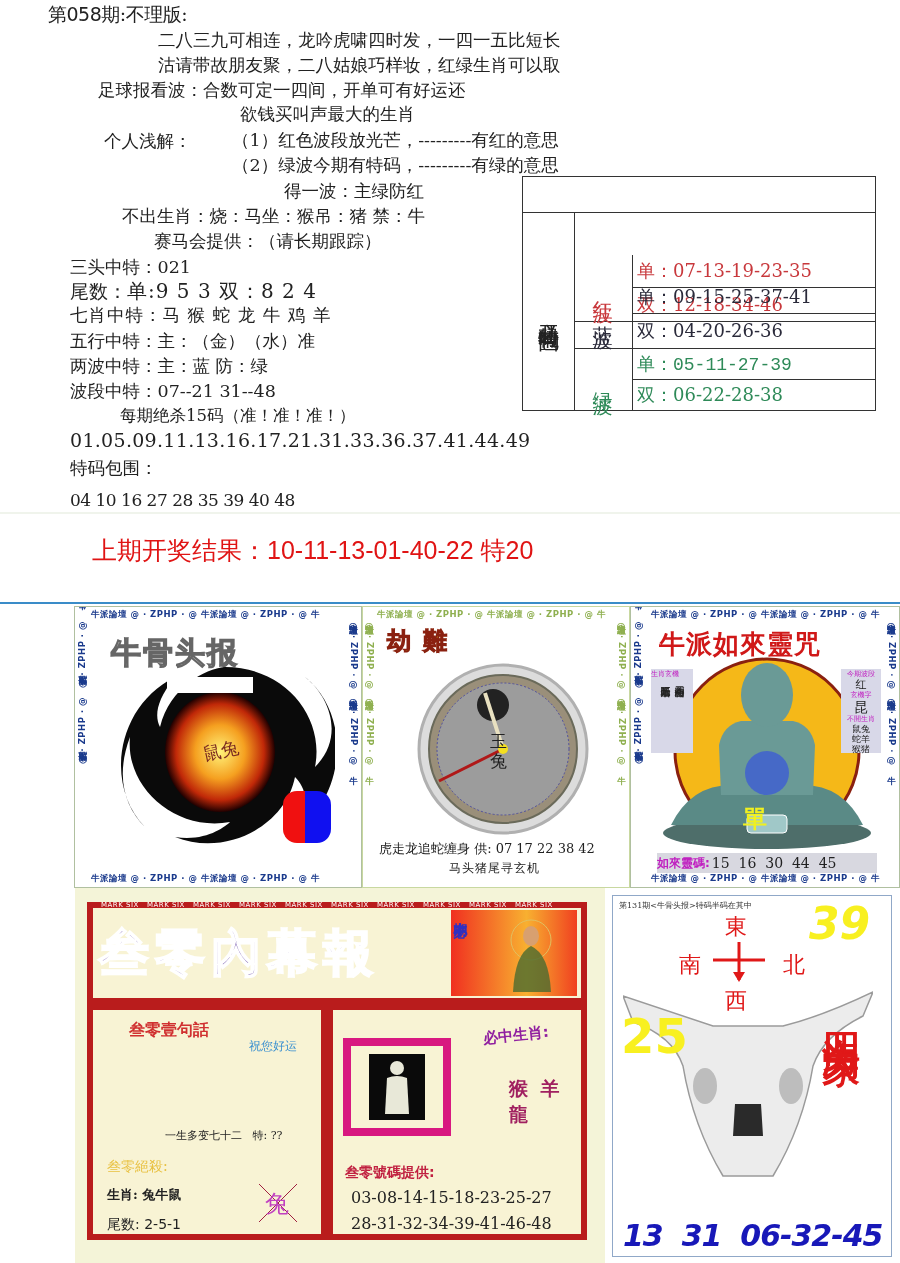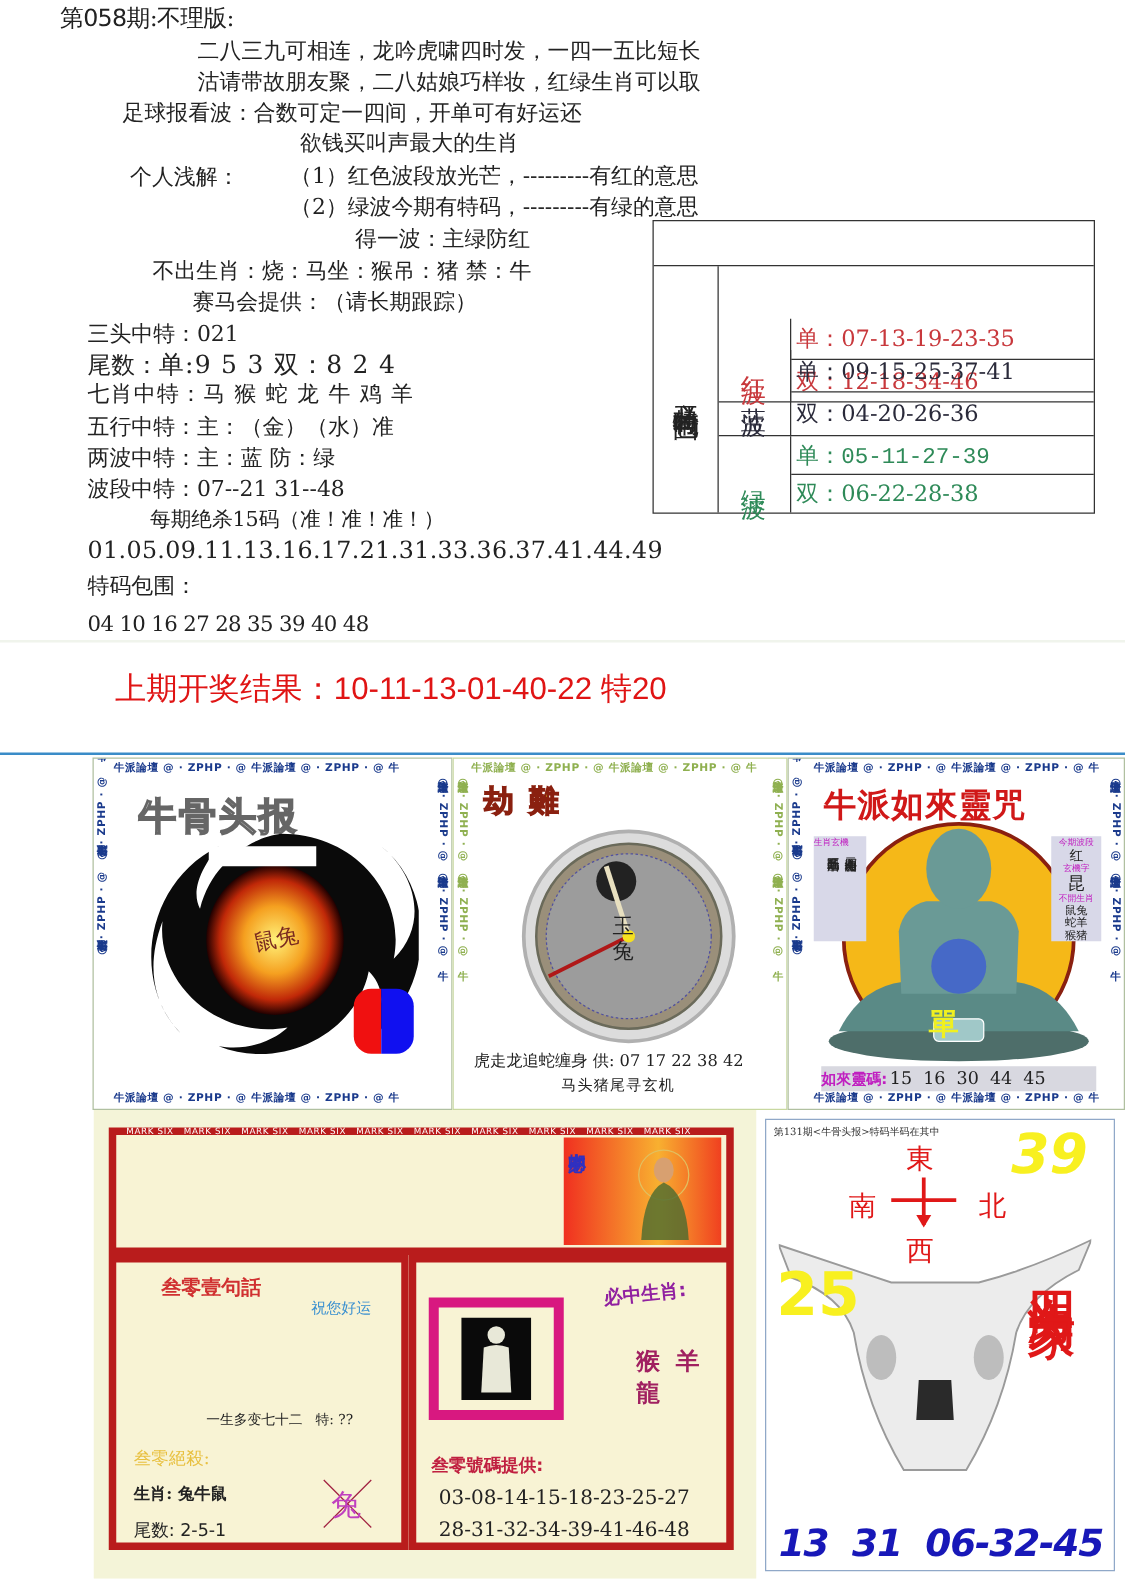--- a/index.html
+++ b/index.html
@@ -196,20 +196,21 @@
   </div>
   <div class="abs" style="left:26px;top:246px;width:220px;height:20px;background:#d8d8e0;display:flex;align-items:center;white-space:nowrap;">
     <span style="font-size:12px;color:#c020c0;font-weight:bold;font-family:'DejaVu Sans',sans-serif;">如來靈碼:</span>
     <span style="font-size:14px;color:#222;margin-left:2px;white-space:pre;">15  16  30  44  45</span>
   </div>
 </div>
 
 <div class="abs" style="left:75px;top:888px;width:530px;height:375px;background:#f4f4d8;"></div>
 <div class="abs board" style="left:87px;top:902px;width:500px;height:102px;border-width:6px;">
   <div class="mark" style="left:8px;top:-7px;"><span>MARK SIX</span> &nbsp; <span>MARK SIX</span> &nbsp; <span>MARK SIX</span> &nbsp; <span>MARK SIX</span> &nbsp; <span>MARK SIX</span> &nbsp; <span>MARK SIX</span> &nbsp; <span>MARK SIX</span> &nbsp; <span>MARK SIX</span> &nbsp; <span>MARK SIX</span> &nbsp; <span>MARK SIX</span></div>
+  <div class="abs big-title" style="left:6px;top:12px;">叁零內幕報</div>
   <div class="abs" style="left:358px;top:2px;width:126px;height:86px;background:linear-gradient(90deg,#f03020,#f8b030 60%,#f04020);">
     <div style="writing-mode:vertical-rl;font-size:14px;font-weight:bold;color:#3030c0;position:absolute;left:2px;top:2px;line-height:16px;font-family:'DejaVu Sans',sans-serif;">本期必中</div>
     <svg class="abs" style="left:40px;top:4px;" width="80" height="80" viewBox="0 0 80 80">
       <circle cx="40" cy="26" r="20" fill="none" stroke="#e0c060" stroke-width="1"></circle>
       <ellipse cx="40" cy="22" rx="8" ry="10" fill="#d8a070"></ellipse>
       <path d="M22 78 Q24 40 40 32 Q58 40 60 78 Z" fill="#4a6a30" opacity="0.8"></path>
     </svg>
   </div>
 </div>
 

